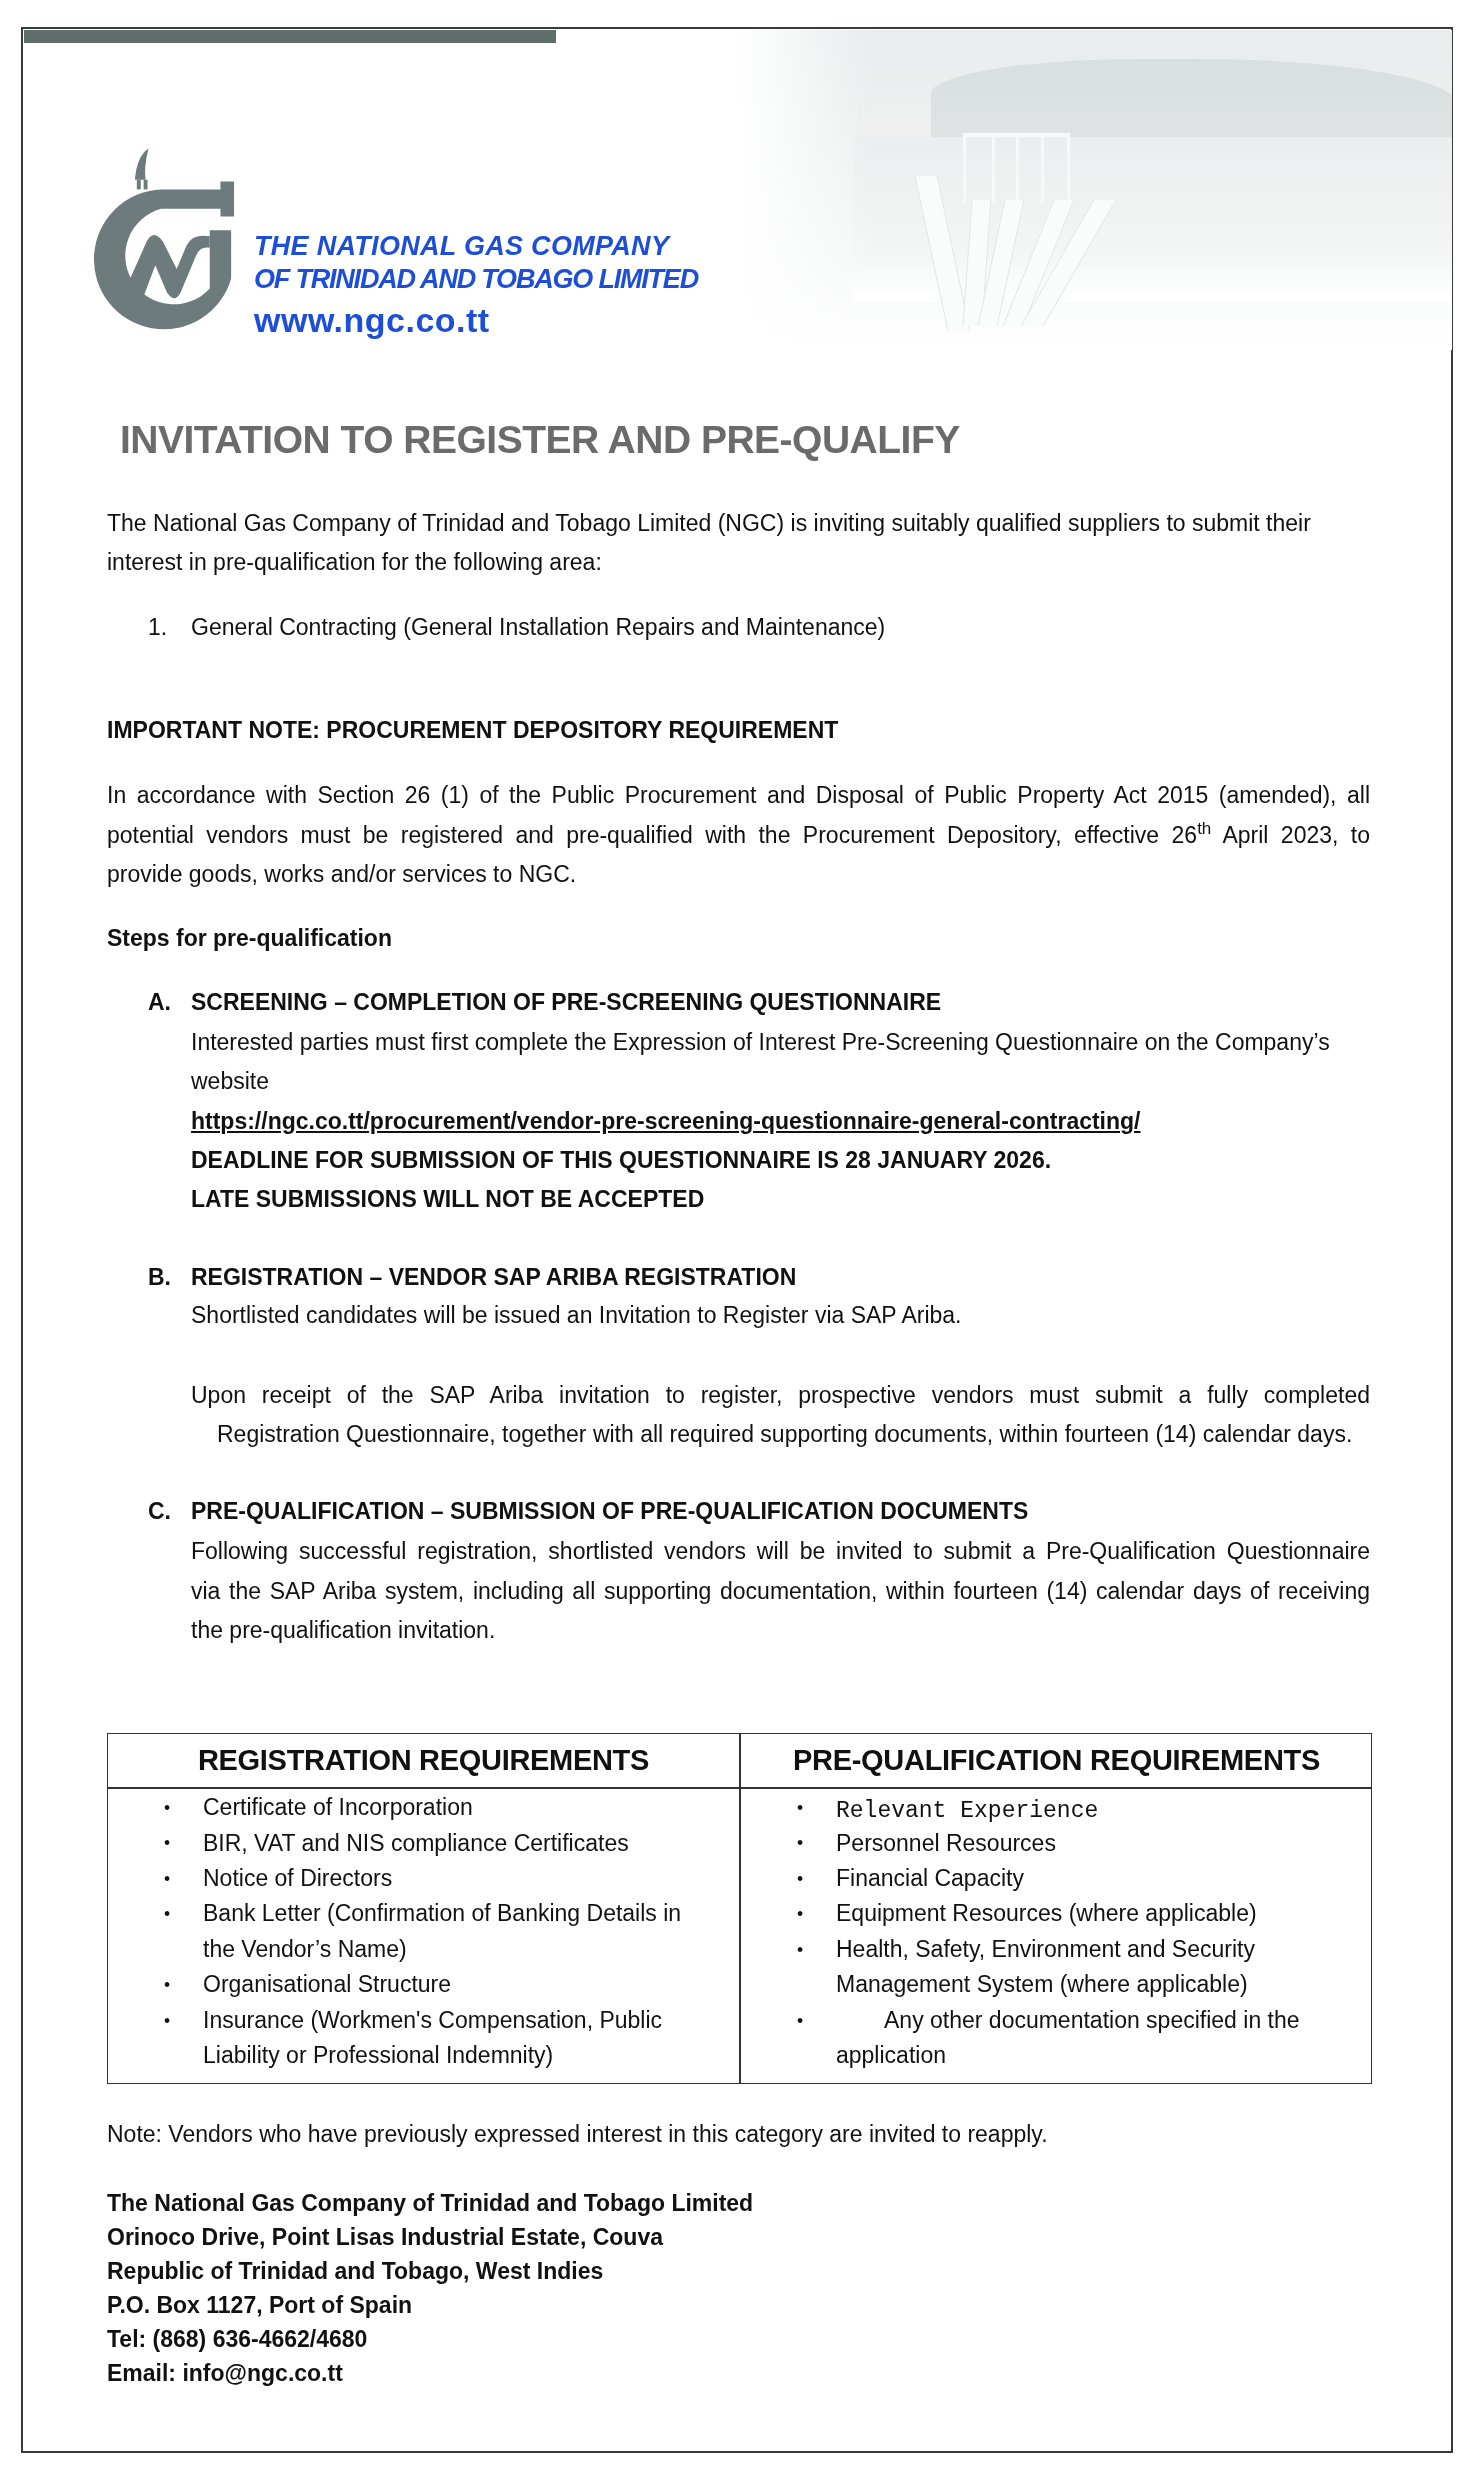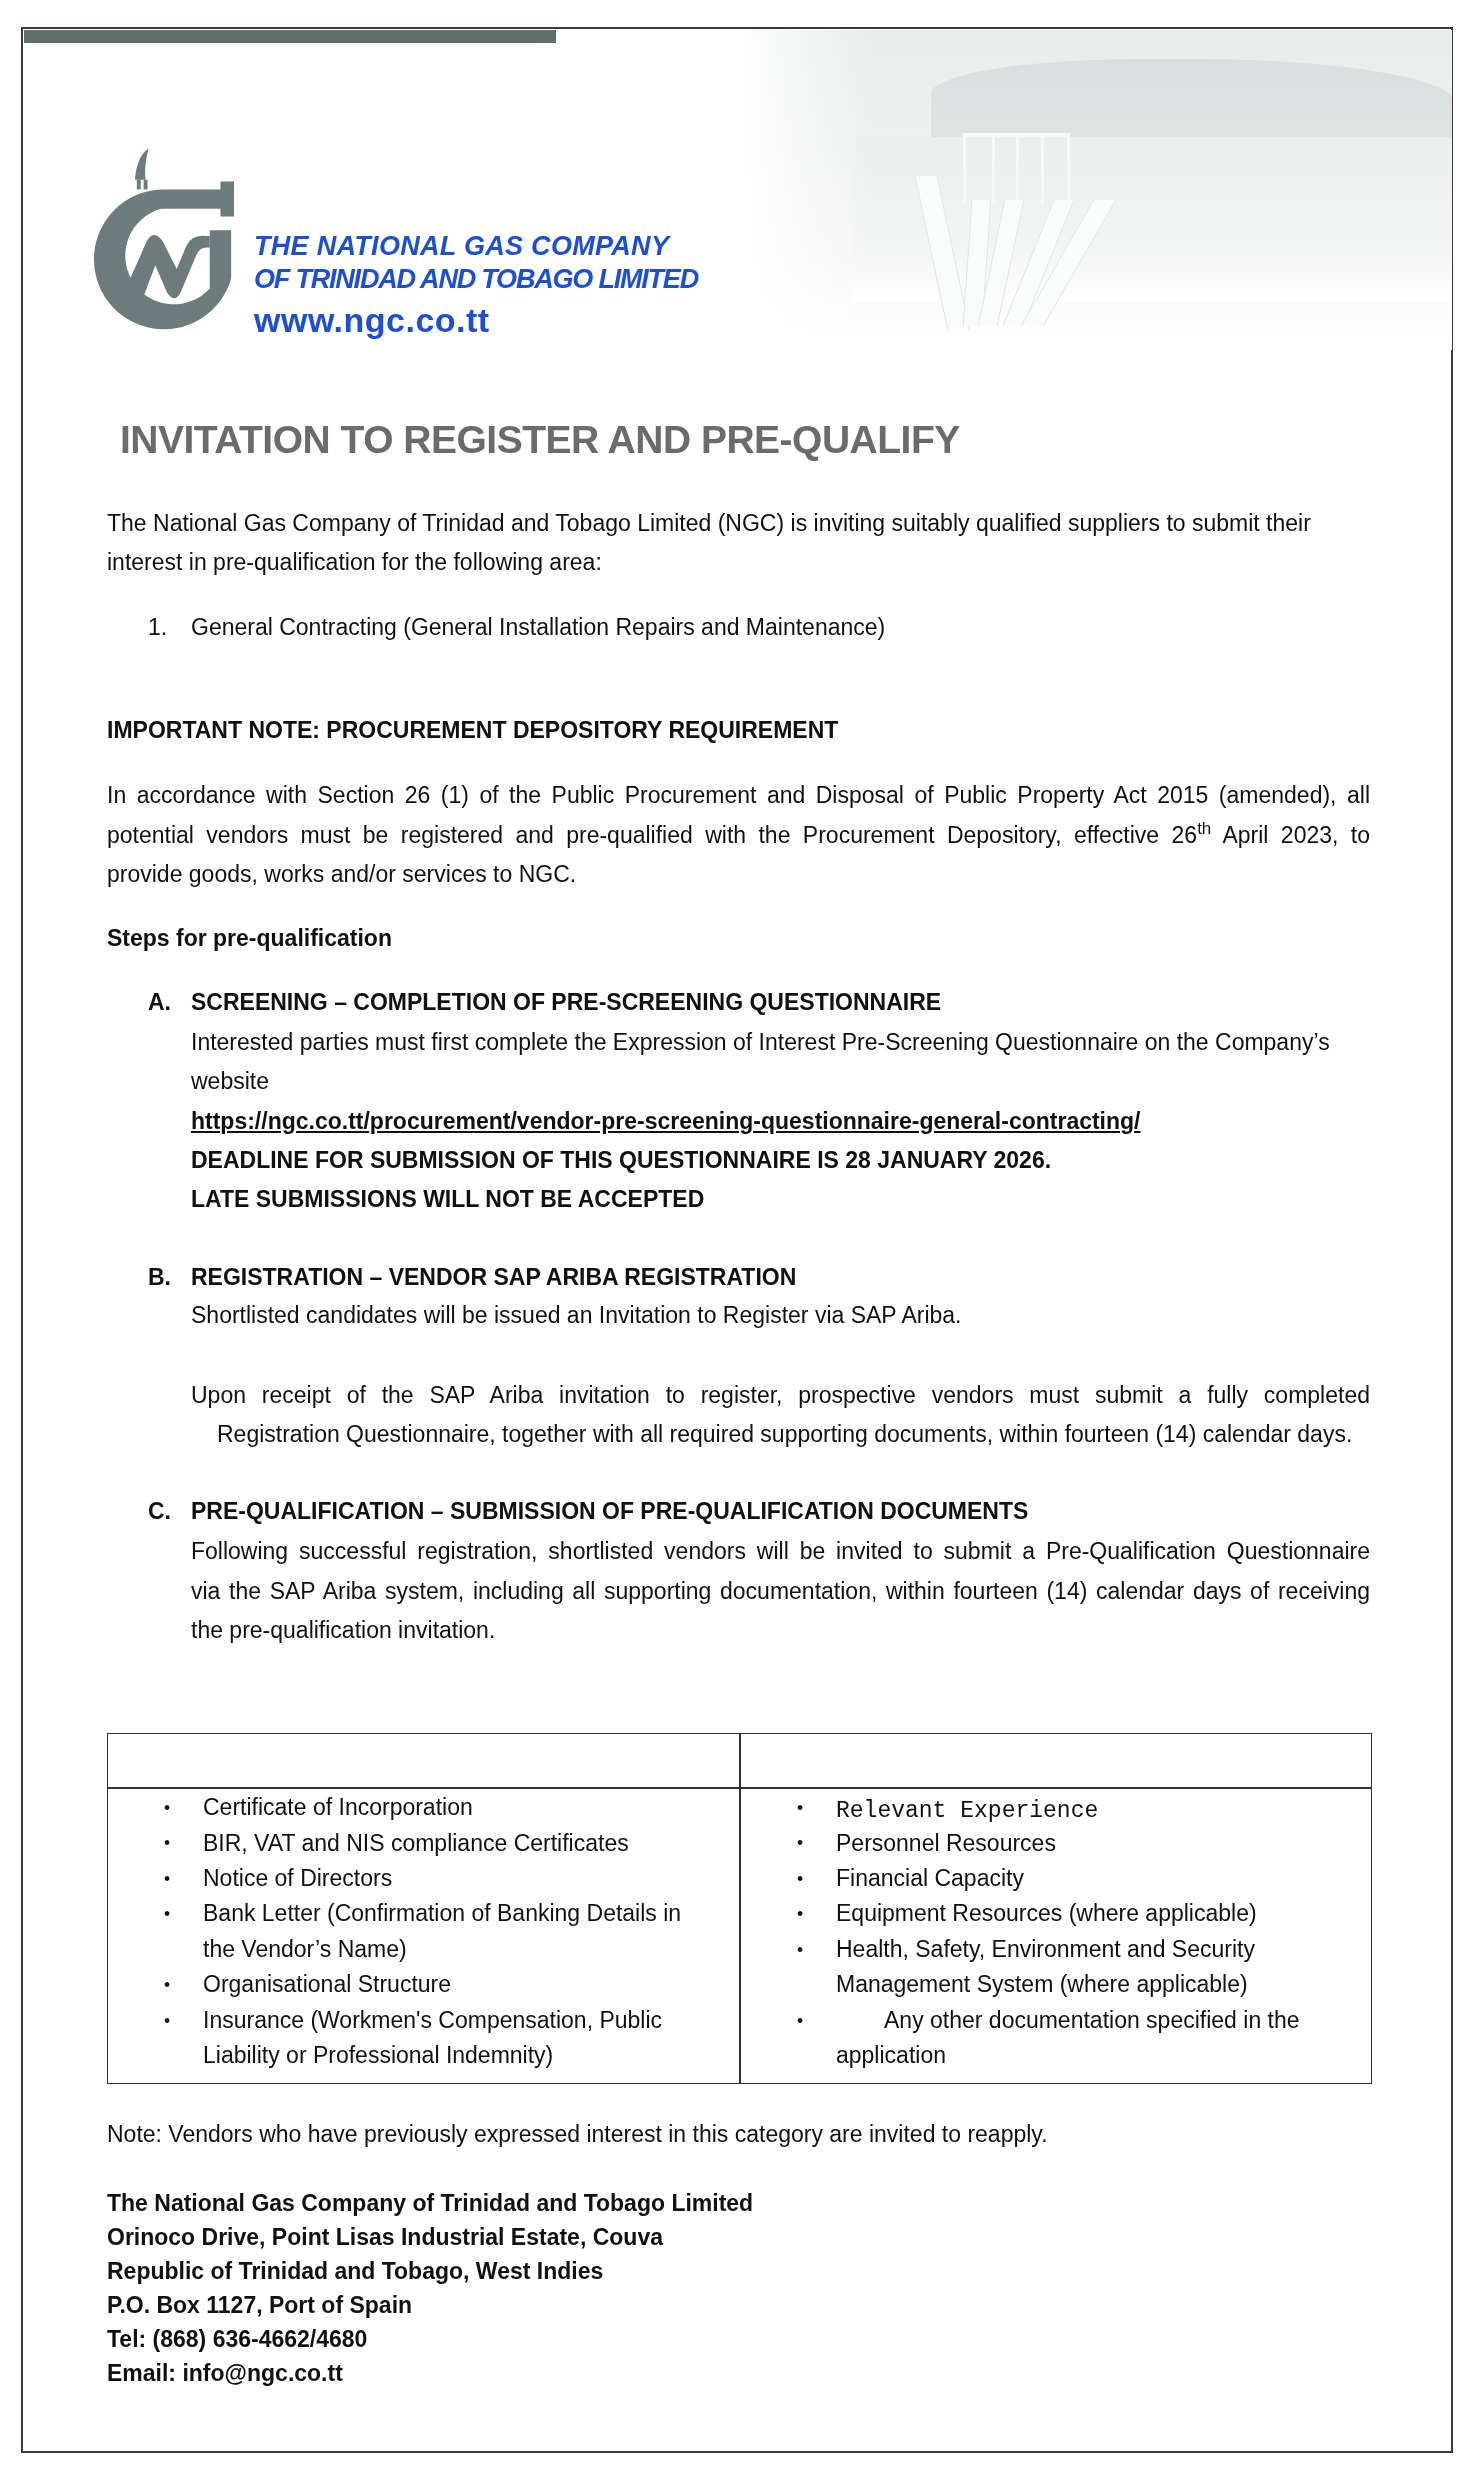--- a/index.html
+++ b/index.html
@@ -103,20 +103,22 @@
 
 <div class="t b" style="left:148px;top:1498px;">C.</div>
 <div class="t b" style="left:191px;top:1498px;">PRE-QUALIFICATION – SUBMISSION OF PRE-QUALIFICATION DOCUMENTS</div>
 <div class="t just" style="left:191px;top:1538px;width:1179px;">Following successful registration, shortlisted vendors will be invited to submit a Pre-Qualification Questionnaire</div>
 <div class="t just" style="left:191px;top:1578px;width:1179px;">via the SAP Ariba system, including all supporting documentation, within fourteen (14) calendar days of receiving</div>
 <div class="t" style="left:191px;top:1617px;">the pre-qualification invitation.</div>
 
 <div class="table">
   <div class="hline"></div>
   <div class="vline"></div>
+  <div class="th" style="left:0;">REGISTRATION REQUIREMENTS</div>
+  <div class="th" style="left:633px;">PRE-QUALIFICATION REQUIREMENTS</div>
   <div id="col0">
       <span class="bullet" style="left: 56px; top: 64px;">•</span>
       <span class="li" style="left: 95px; top: 60px;">Certificate of Incorporation</span>
       <span class="bullet" style="left: 56px; top: 99px;">•</span>
       <span class="li" style="left: 95px; top: 96px;">BIR, VAT and NIS compliance Certificates</span>
       <span class="bullet" style="left: 56px; top: 135px;">•</span>
       <span class="li" style="left: 95px; top: 131px;">Notice of Directors</span>
       <span class="bullet" style="left: 56px; top: 170px;">•</span>
       <span class="li" style="left: 95px; top: 166px;">Bank Letter (Confirmation of Banking Details in</span>
       <span class="li" style="left: 95px; top: 202px;">the Vendor’s Name)</span>

